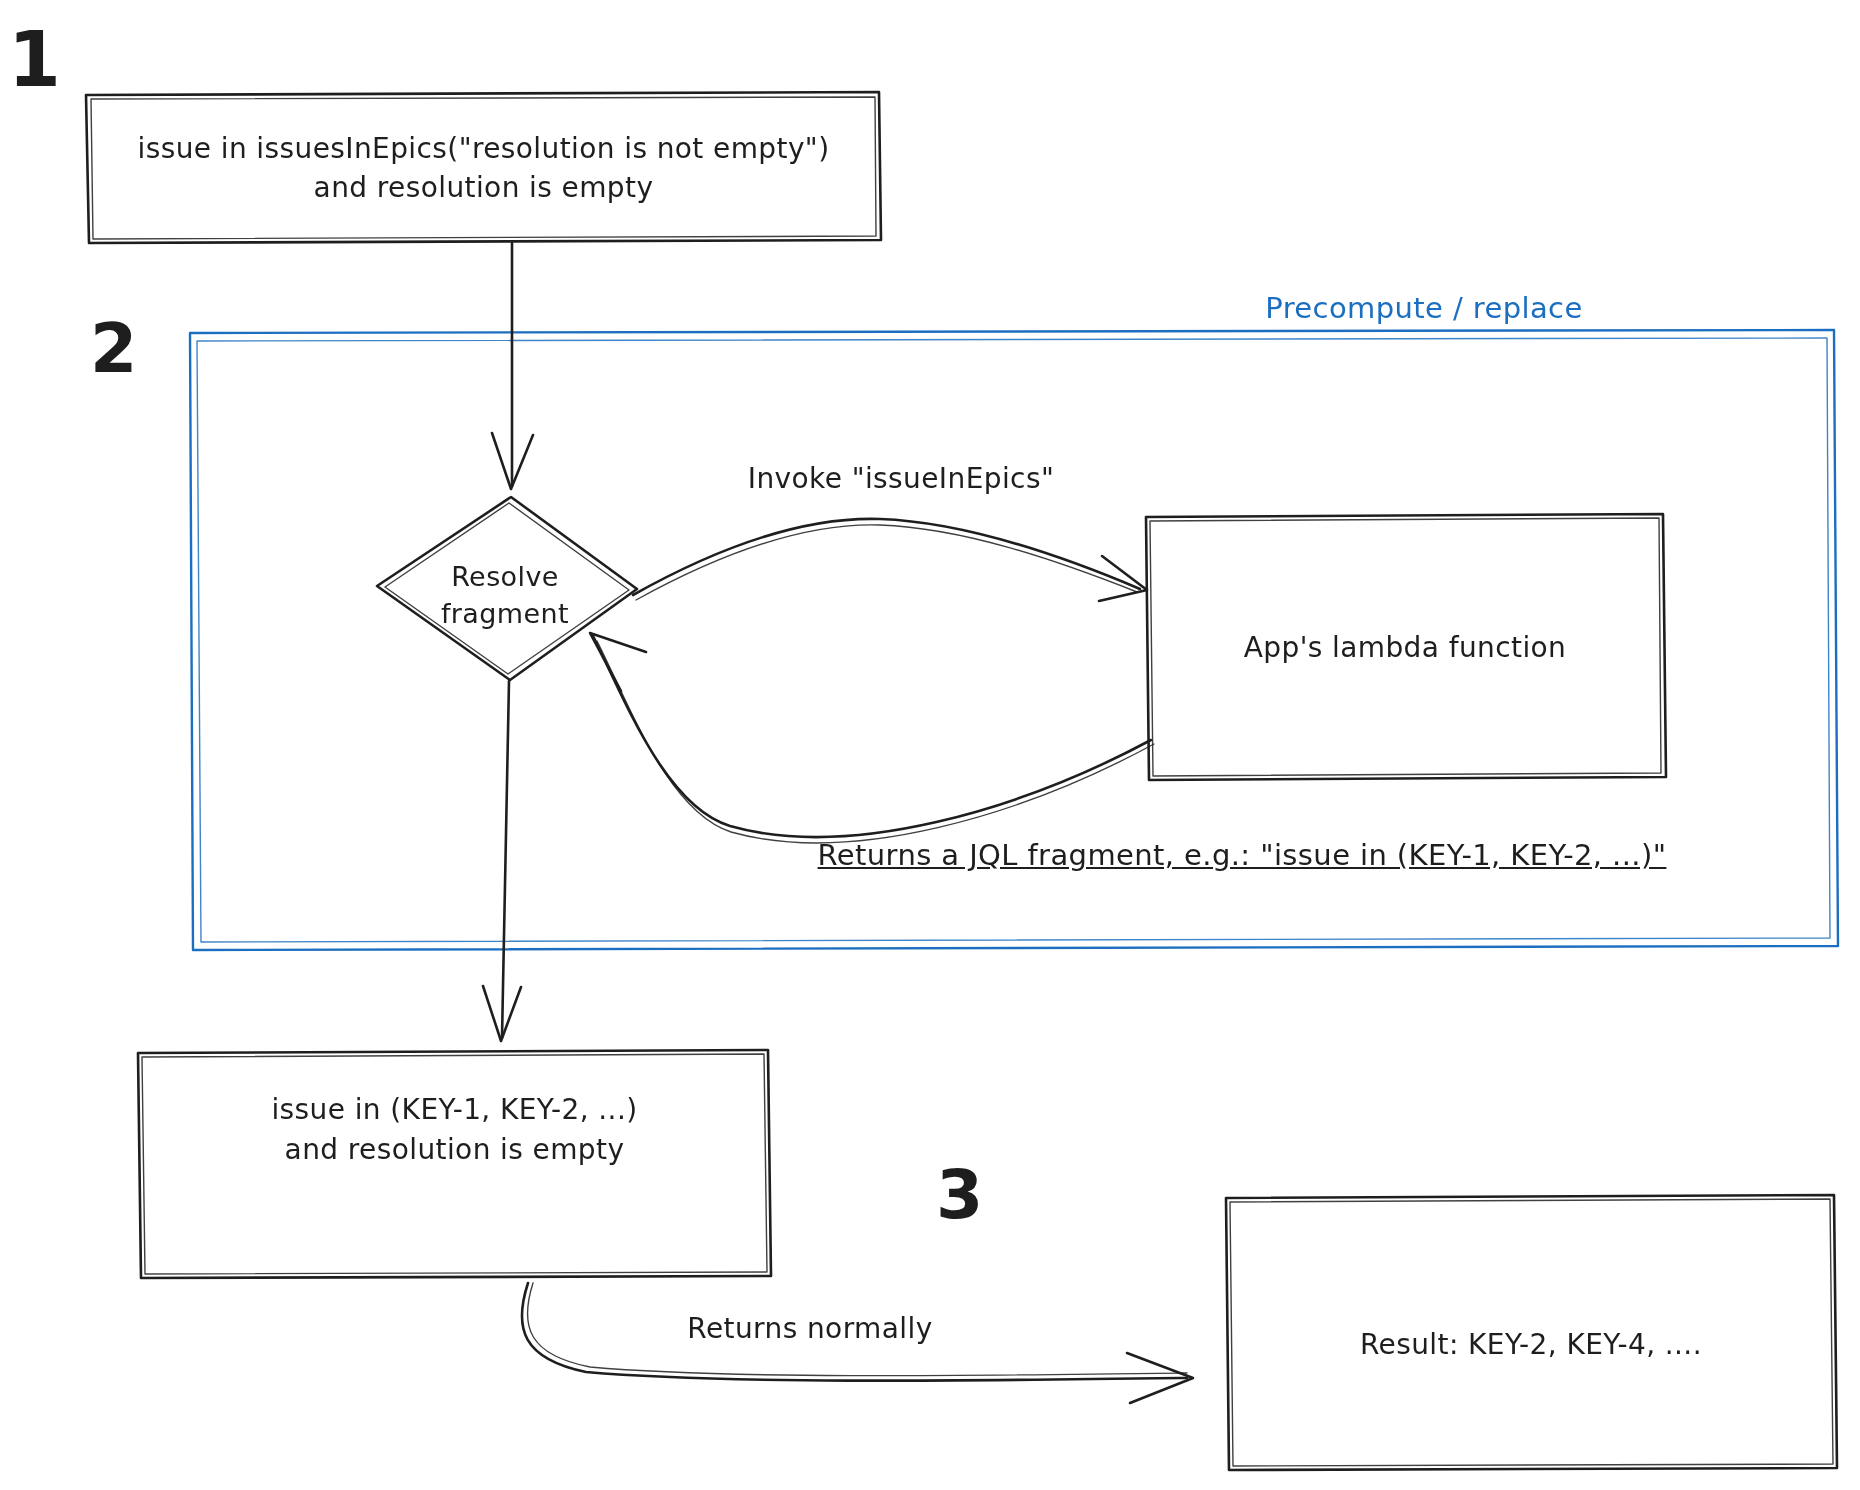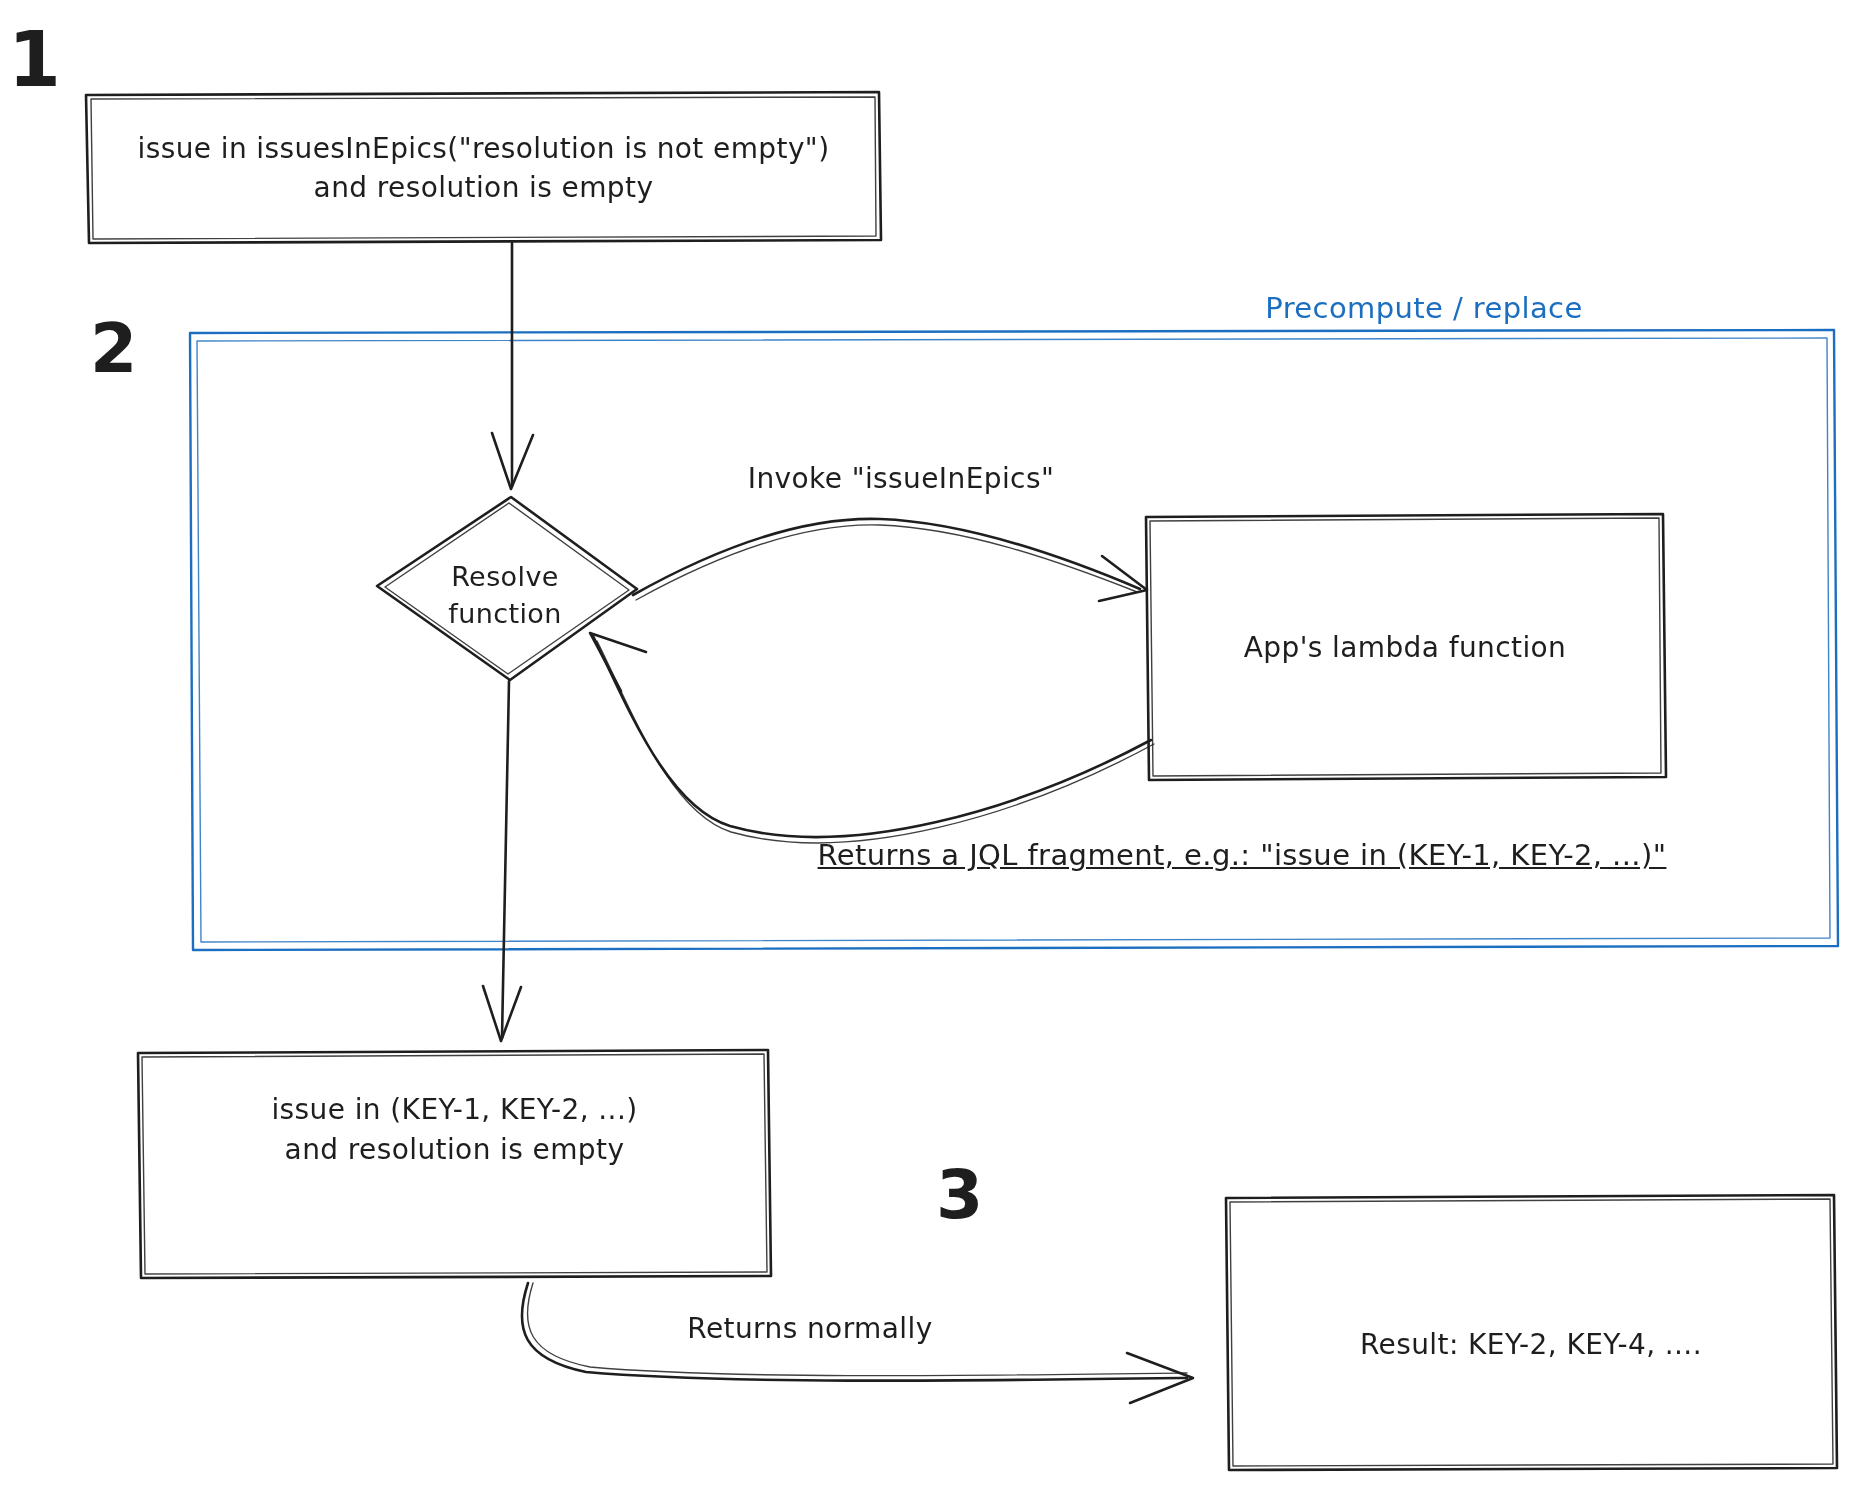--- a/index.html
+++ b/index.html
@@ -144,21 +144,21 @@
 
   <div id="precompute-label" class="txt">Precompute / replace</div>
 
   <div id="box1" class="node">
     <span>issue in issuesInEpics("resolution is not empty")</span>
     <span>and resolution is empty</span>
   </div>
 
   <div id="diamond-text" class="node">
     <span>Resolve</span>
-    <span>function</span>
+    <span>fragment</span>
   </div>
 
   <div id="lambda-box" class="node">
     <span>App's lambda function</span>
   </div>
 
   <div id="box2" class="node">
     <span>issue in (KEY-1, KEY-2, ...)</span>
     <span>and resolution is empty</span>
   </div>

